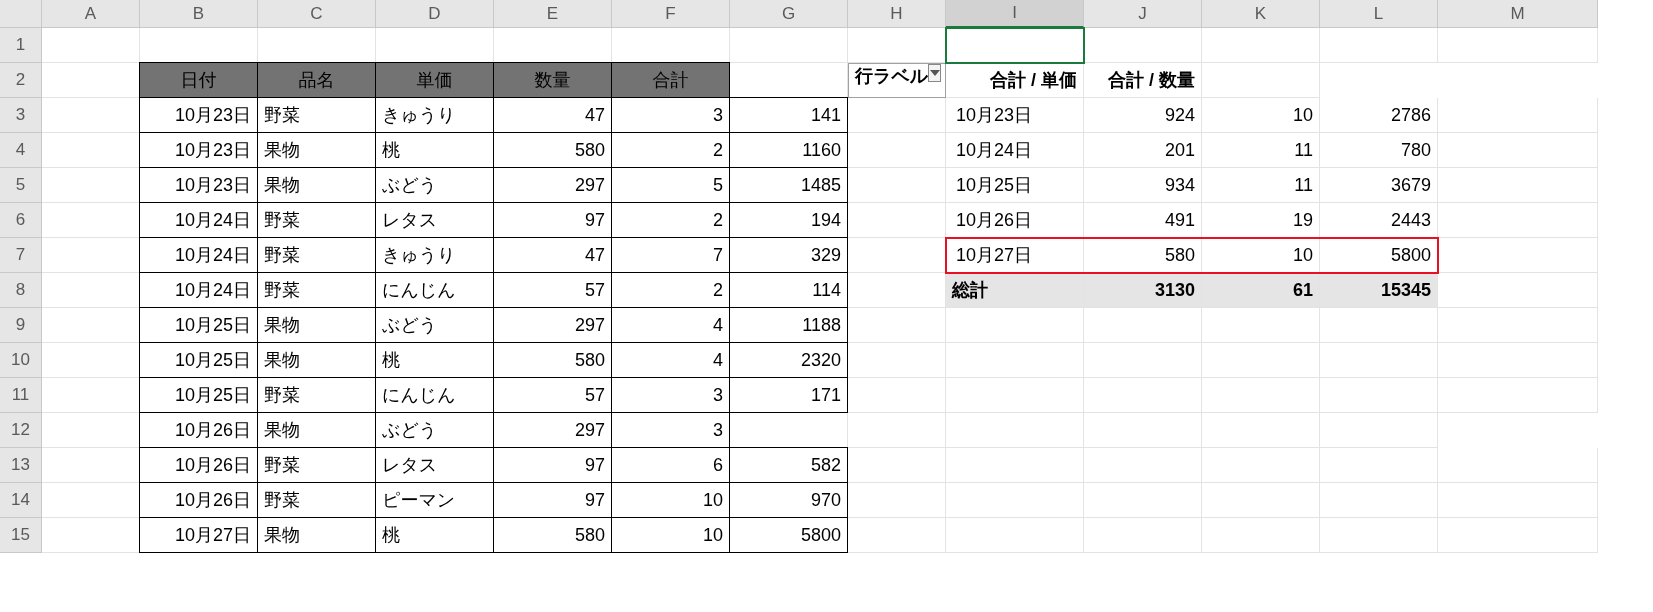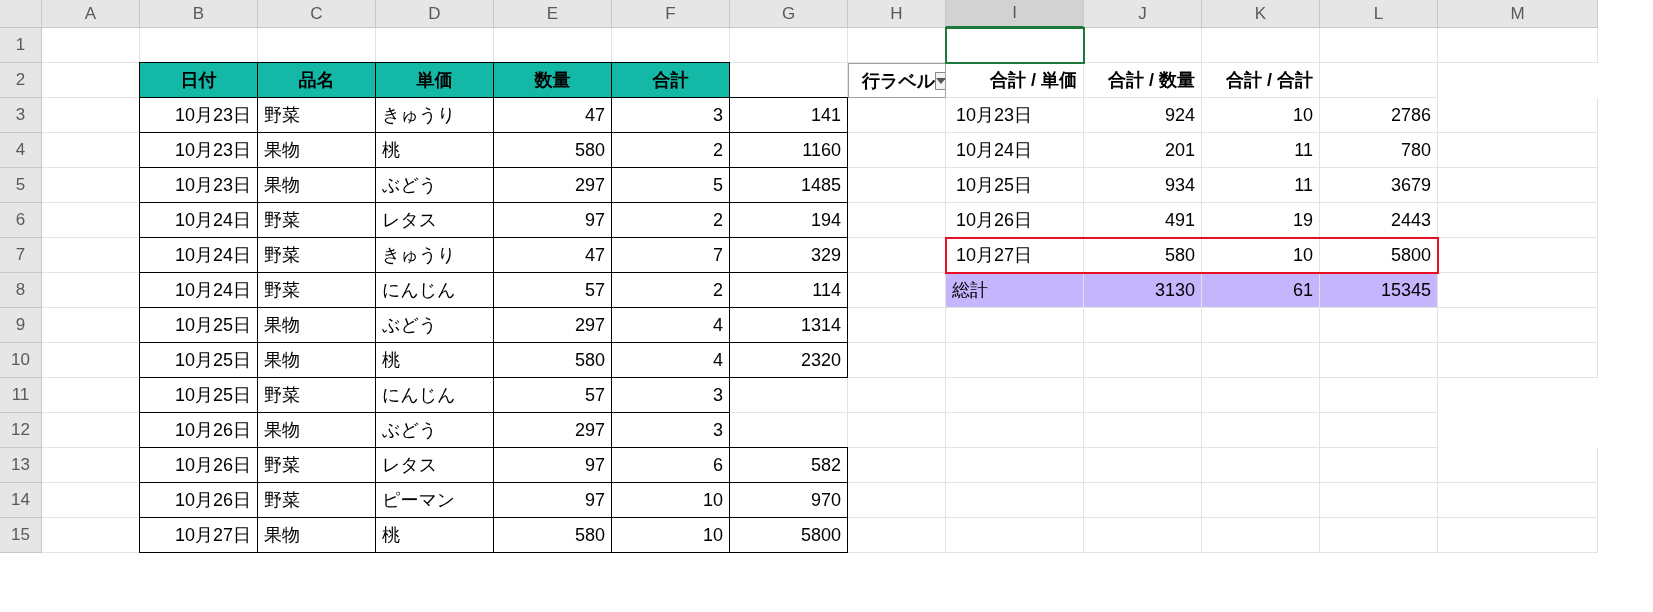--- a/index.html
+++ b/index.html
@@ -62,43 +62,43 @@
   }
   .cell.right { justify-content: flex-end; }
   .cell.left  { justify-content: flex-start; }
 
   
   .src {
     border: 1px solid #000;
     margin: -1px 0 0 -1px; 
   }
   .src.hdr {
-    background: #14b8a6;
-    font-weight: 700;
+    background: #737373;
+    font-weight: 400;
     justify-content: center;
   }
 
   
   .pv-hdr { font-weight: 700; background:transparent;text-align:center; }
   .row-label-cell {
     border: 1px solid #a0a0a0;
-    display: flex; align-items: center; justify-content: space-between;
-    padding: 0 4px 0 13px;
+    display: flex; align-items: flex-start; justify-content: space-between;
+    padding: 0 4px 0 6px;
     font-weight: 700;
   }
   .dropdown-btn {
     width: 18px; height: 18px;
     border: 1px solid #888;
     background: #f3f3f3;
     display: flex; align-items: center; justify-content: center;
   }
   .dropdown-btn svg { display:block; }
 
   
-  .pv-total-bg { background: #c4b5fd; font-weight: 400; }
+  .pv-total-bg { background: #e5e5e5; font-weight: 700; }
 
   
   .active-cell {
     outline: 2px solid #1a7a3b;
     outline-offset: -1px;
     background: #fff;
     z-index: 2;
   }
 
   
@@ -179,21 +179,20 @@
         <div class="cell row-label-cell">
           <span>行ラベル</span>
           <span class="dropdown-btn">
             <svg width="10" height="6" viewBox="0 0 10 6">
               <path d="M0 0 L10 0 L5 6 Z" fill="#555"></path>
             </svg>
           </span>
         </div>
         <div class="cell pv-hdr right">合計 / 単価</div>
         <div class="cell pv-hdr right">合計 / 数量</div>
-        <div class="cell pv-hdr right">合計 / 合計</div>
         <div class="cell"></div>
       </div>
       <div class="row">
         <div class="row-head">3</div>
         <div class="cell"></div>
         <div class="cell src right">10月23日</div>
         <div class="cell src left">野菜</div>
         <div class="cell src left">きゅうり</div>
         <div class="cell src right">47</div>
         <div class="cell src right">3</div>
@@ -286,21 +285,21 @@
         <div class="cell"></div>
       </div>
       <div class="row">
         <div class="row-head">9</div>
         <div class="cell"></div>
         <div class="cell src right">10月25日</div>
         <div class="cell src left">果物</div>
         <div class="cell src left">ぶどう</div>
         <div class="cell src right">297</div>
         <div class="cell src right">4</div>
-        <div class="cell src right">1314</div>
+        <div class="cell src right">1188</div>
         <div class="cell"></div>
         <div class="cell"></div>
         <div class="cell"></div>
         <div class="cell"></div>
         <div class="cell"></div>
         <div class="cell"></div>
       </div>
       <div class="row">
         <div class="row-head">10</div>
         <div class="cell"></div>
@@ -318,20 +317,21 @@
         <div class="cell"></div>
       </div>
       <div class="row">
         <div class="row-head">11</div>
         <div class="cell"></div>
         <div class="cell src right">10月25日</div>
         <div class="cell src left">野菜</div>
         <div class="cell src left">にんじん</div>
         <div class="cell src right">57</div>
         <div class="cell src right">3</div>
+        <div class="cell src right">171</div>
         <div class="cell"></div>
         <div class="cell"></div>
         <div class="cell"></div>
         <div class="cell"></div>
         <div class="cell"></div>
         <div class="cell"></div>
       </div>
       <div class="row">
         <div class="row-head">12</div>
         <div class="cell"></div>

